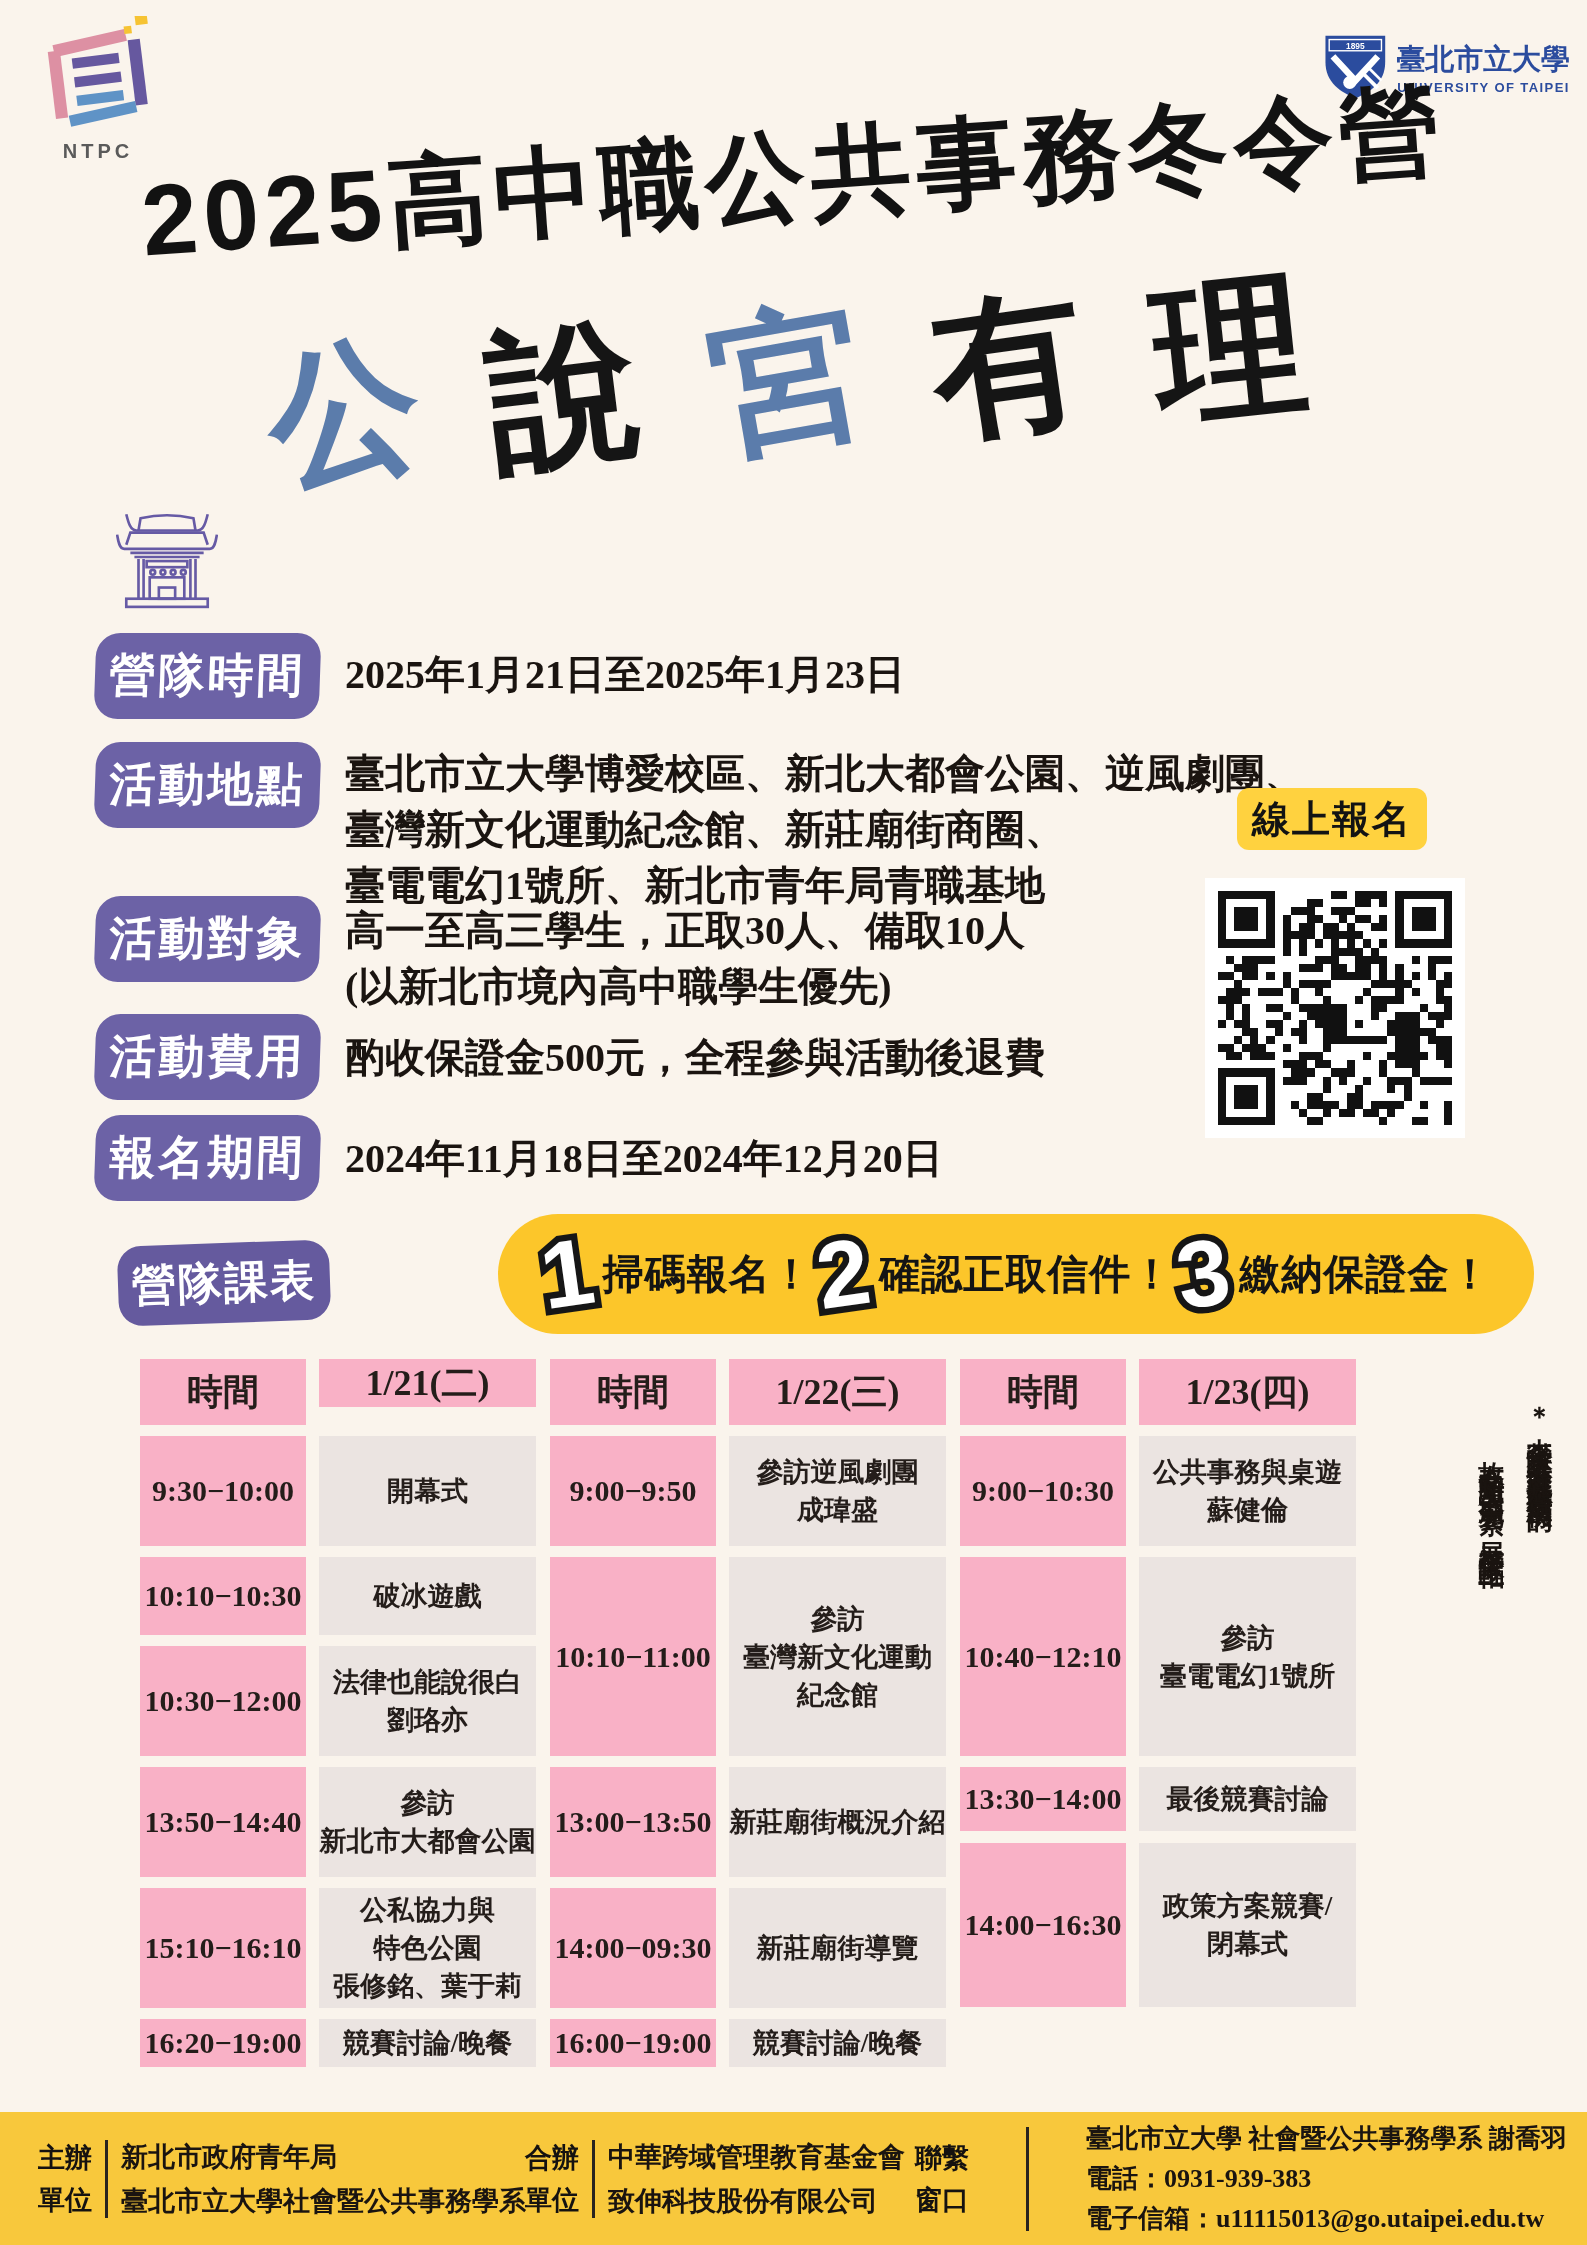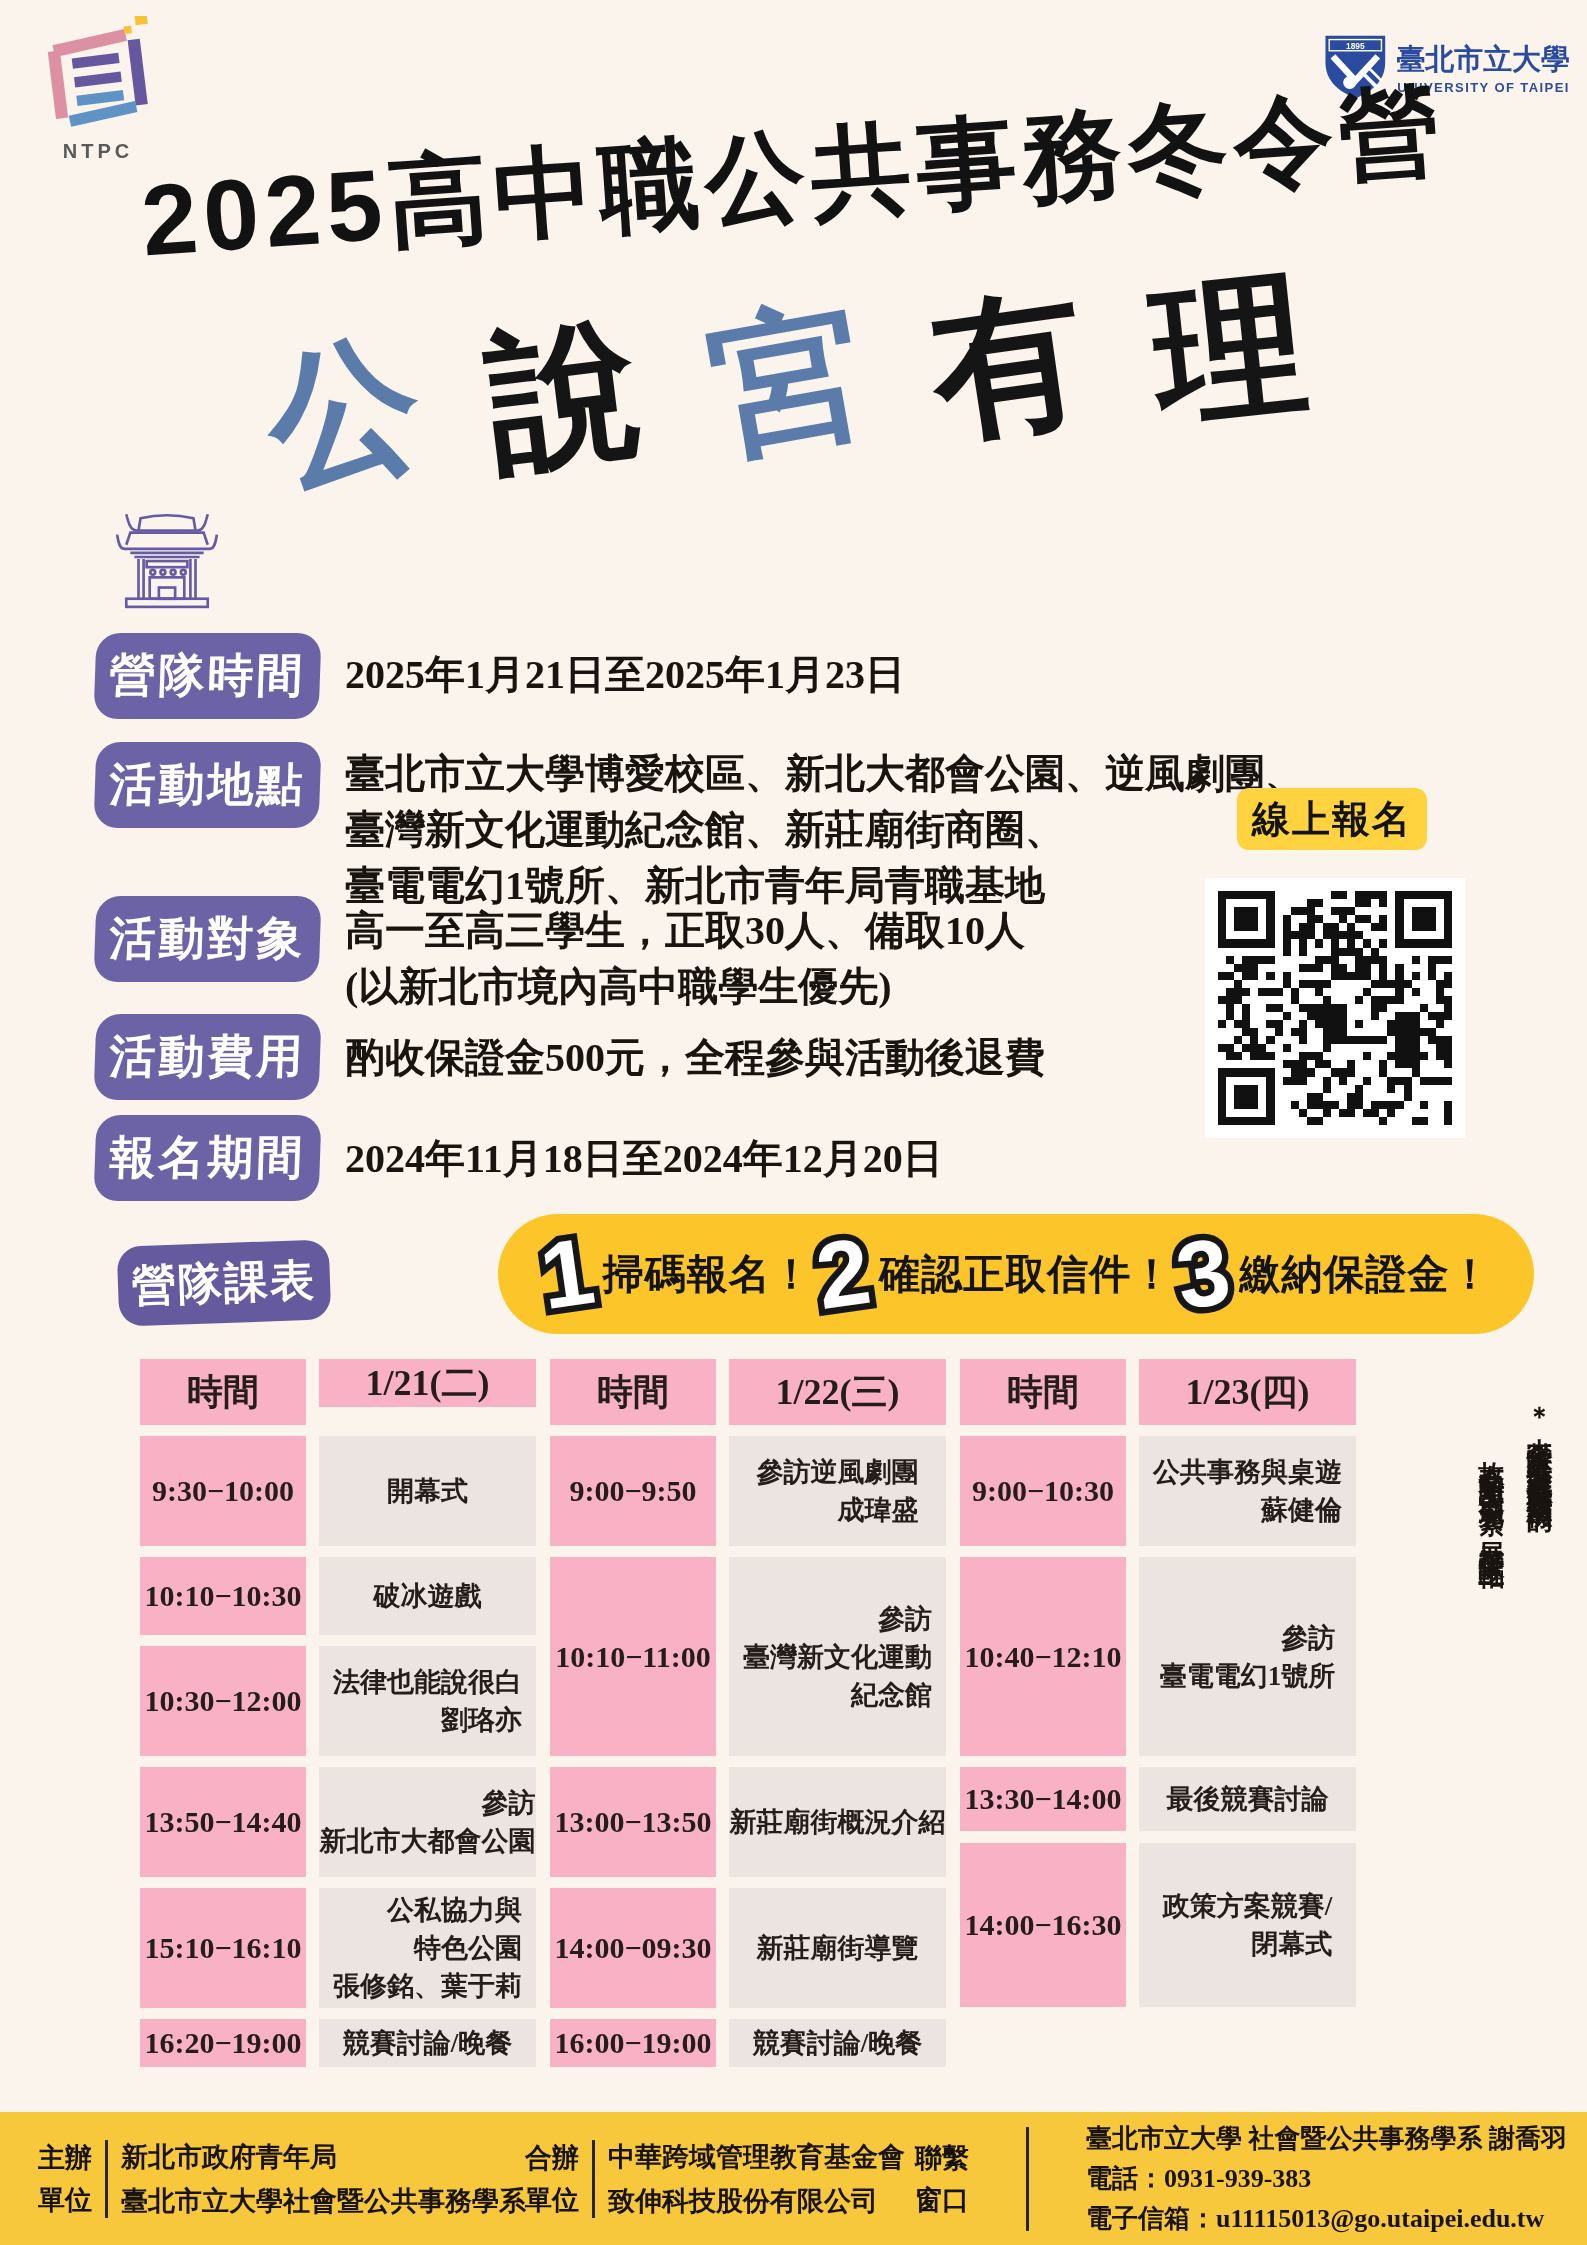--- a/index.html
+++ b/index.html
@@ -57,21 +57,21 @@
   .step{display:flex;align-items:center;}
   .step-num{position:relative;display:inline-block;font-size:94px;font-weight:900;
       line-height:1;transform:rotate(-8deg);margin-right:10px;}
   .num-outline{position:absolute;left:0;top:0;-webkit-text-stroke:13px #161616;
       text-shadow:5px 5px 0 #161616;color:#161616;}
   .num-fill{position:relative;color:#fff;}
   .step-text{font-size:41px;font-weight:900;color:#141414;letter-spacing:1px;white-space:nowrap;}
 
   
   .cell{position:absolute;display:flex;align-items:center;justify-content:center;
-      text-align:right;font-family:"Liberation Serif","DejaVu Serif",serif;color:#241d1a;}
+      text-align:center;font-family:"Liberation Serif","DejaVu Serif",serif;color:#241d1a;}
   .cell-header{background:var(--pink);font-size:36px;font-weight:bold;}
   .cell-time{background:var(--pink);font-size:30px;font-weight:bold;white-space:nowrap;}
   .cell-act{background:var(--cellgray);font-size:27px;font-weight:bold;
       line-height:38px;white-space:pre-line;}
 
   
   .side-note{position:absolute;left:1398px;top:1388px;height:660px;width:172px;
       writing-mode:vertical-rl;font-family:"Liberation Serif","DejaVu Serif",serif;
       font-weight:bold;font-size:26px;letter-spacing:4px;color:#1a1410;}
   .side-note p{margin:0 13px;}

